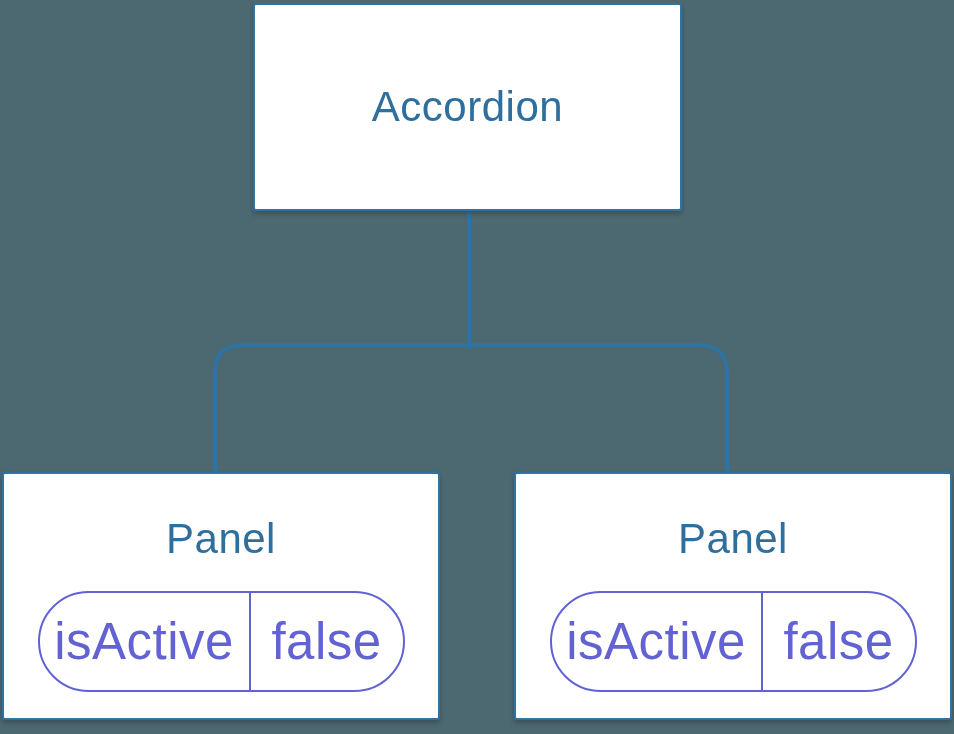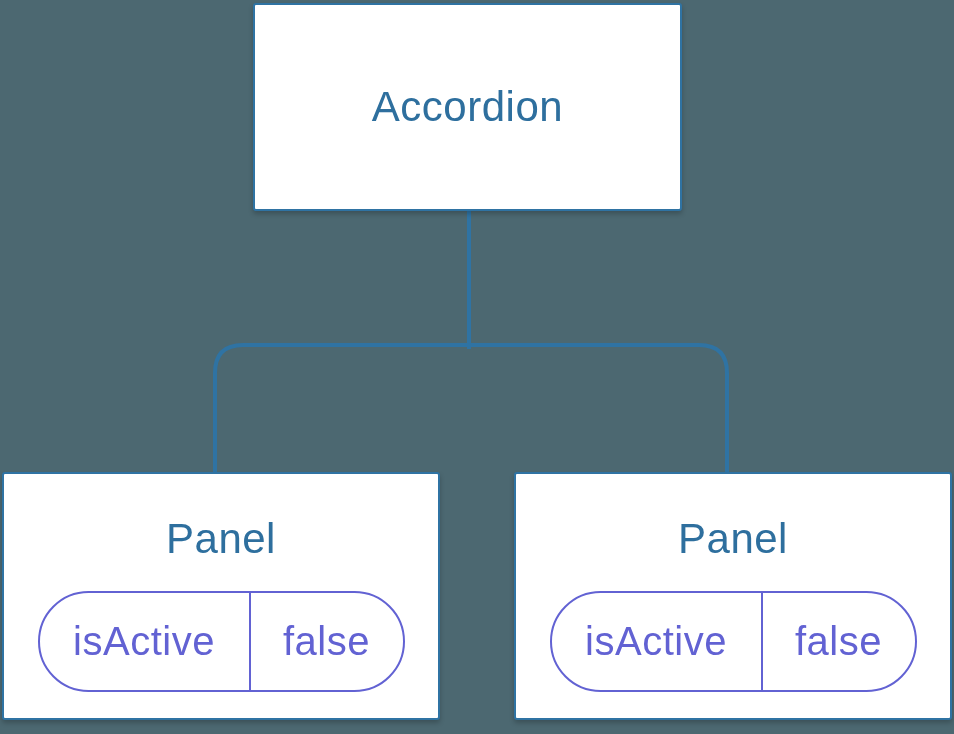--- a/index.html
+++ b/index.html
@@ -71,21 +71,21 @@
     border-radius: 51px;
     display: flex;
     align-items: stretch;
     background: var(--node-fill);
   }
   .state-cell {
     display: flex;
     align-items: center;
     justify-content: center;
     color: var(--state-accent);
-    font-size: 40px;
+    font-size: 51px;
     font-weight: 400;
     letter-spacing: 0.5px;
   }
   .state-cell.name {
     width: 211px;
     border-right: 2px solid var(--state-accent);
   }
   .state-cell.value { flex: 1; }
 </style>
 </head>

